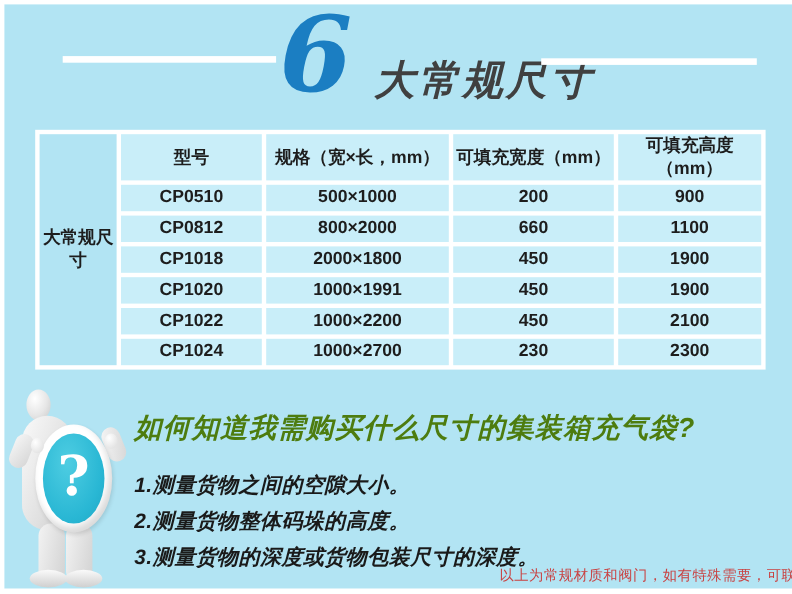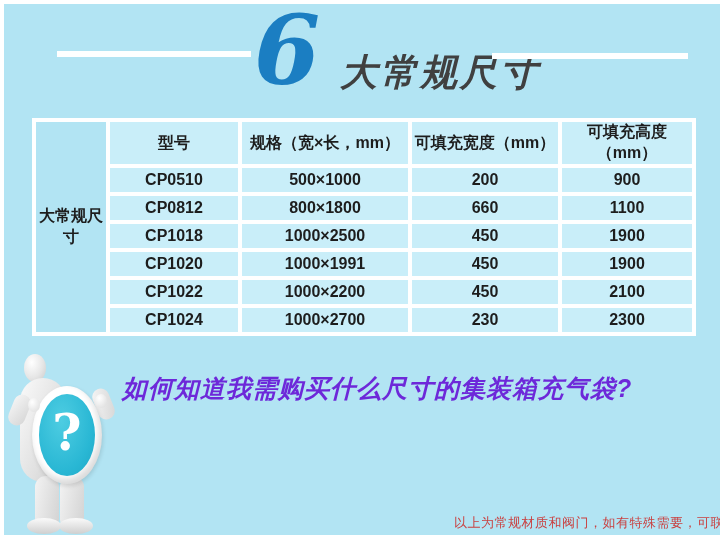--- a/index.html
+++ b/index.html
@@ -32,21 +32,21 @@
   .spec-table th,.spec-table td{
     background:#c9eef9; text-align:center; vertical-align:middle;
     color:#1d1d1d; padding:0;
   }
   .spec-table th{height:41px; font-size:16px; font-weight:bold;}
   .spec-table td{height:24px; font-size:16px; font-weight:bold;text-align:center;}
   .group-cell{background:#b2e4f3 !important; font-size:17px; font-weight:bold;}
   
   .q-title{
     position:absolute; left:118px; top:368px;
-    font-size:25px; font-weight:bold; font-style:italic; color:#6d28d9;
+    font-size:25px; font-weight:bold; font-style:italic; color:#4d7c0f;
     letter-spacing:1px;
     text-align:center;
   }
   .q-steps{position:absolute; left:118px; top:424px;}
   .q-step{
     font-size:19px; font-weight:bold; font-style:italic; color:#1a1a1a;
     margin-bottom:7px; letter-spacing:0.5px;
   }
   
   .mascot{position:absolute; left:4px; top:348px; width:112px; height:186px;}
@@ -128,27 +128,27 @@
       <th>可填充高度（mm）</th>
     </tr>
     <tr>
       <td>CP0510</td>
       <td>500×1000</td>
       <td>200</td>
       <td>900</td>
     </tr>
     <tr>
       <td>CP0812</td>
-      <td>800×1800</td>
+      <td>800×2000</td>
       <td>660</td>
       <td>1100</td>
     </tr>
     <tr>
       <td>CP1018</td>
-      <td>1000×2500</td>
+      <td>2000×1800</td>
       <td>450</td>
       <td>1900</td>
     </tr>
     <tr>
       <td>CP1020</td>
       <td>1000×1991</td>
       <td>450</td>
       <td>1900</td>
     </tr>
     <tr>
@@ -178,16 +178,21 @@
     <div class="m-disc">
       <div class="m-disc-inner">
         <span class="m-qmark">?</span>
       </div>
     </div>
     <div class="m-hand m-hand-left"></div>
     <div class="m-hand m-hand-right"></div>
   </div>
 
   <div class="q-title">如何知道我需购买什么尺寸的集装箱充气袋?</div>
+  <div class="q-steps">
+    <div class="q-step">1.测量货物之间的空隙大小。</div>
+    <div class="q-step">2.测量货物整体码垛的高度。</div>
+    <div class="q-step">3.测量货物的深度或货物包装尺寸的深度。</div>
+  </div>
 
   <div class="footer-note">以上为常规材质和阀门，如有特殊需要，可联系我司客服定做</div>
 
 </div>
 
 </body></html>

